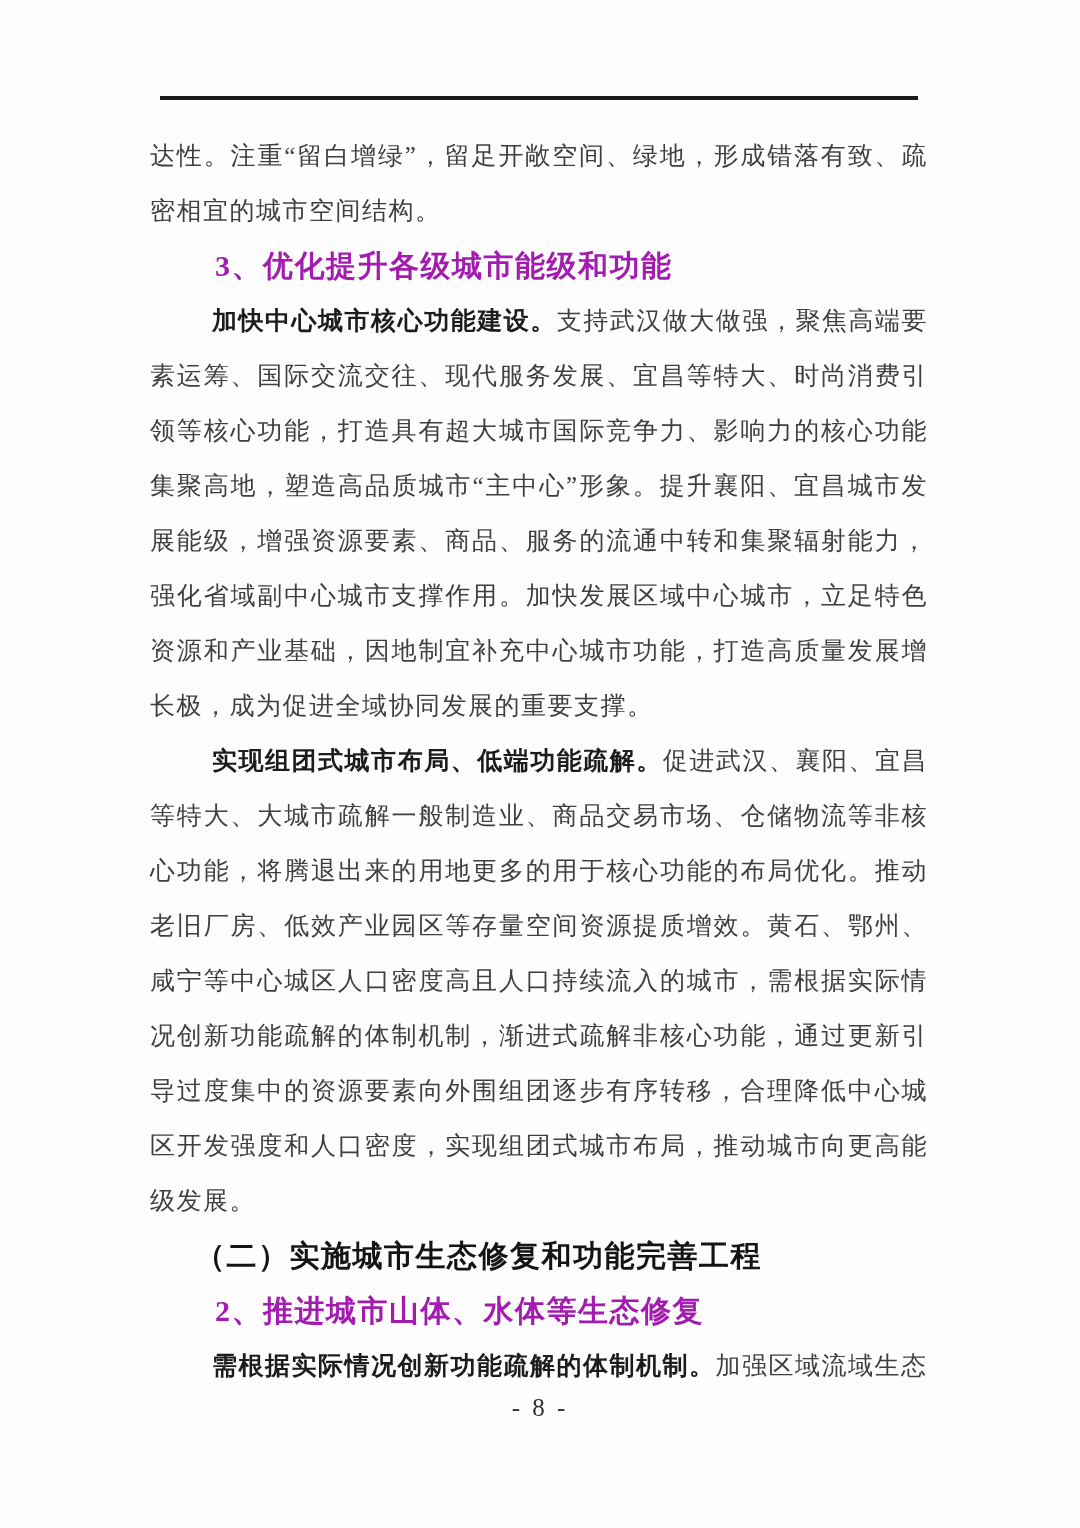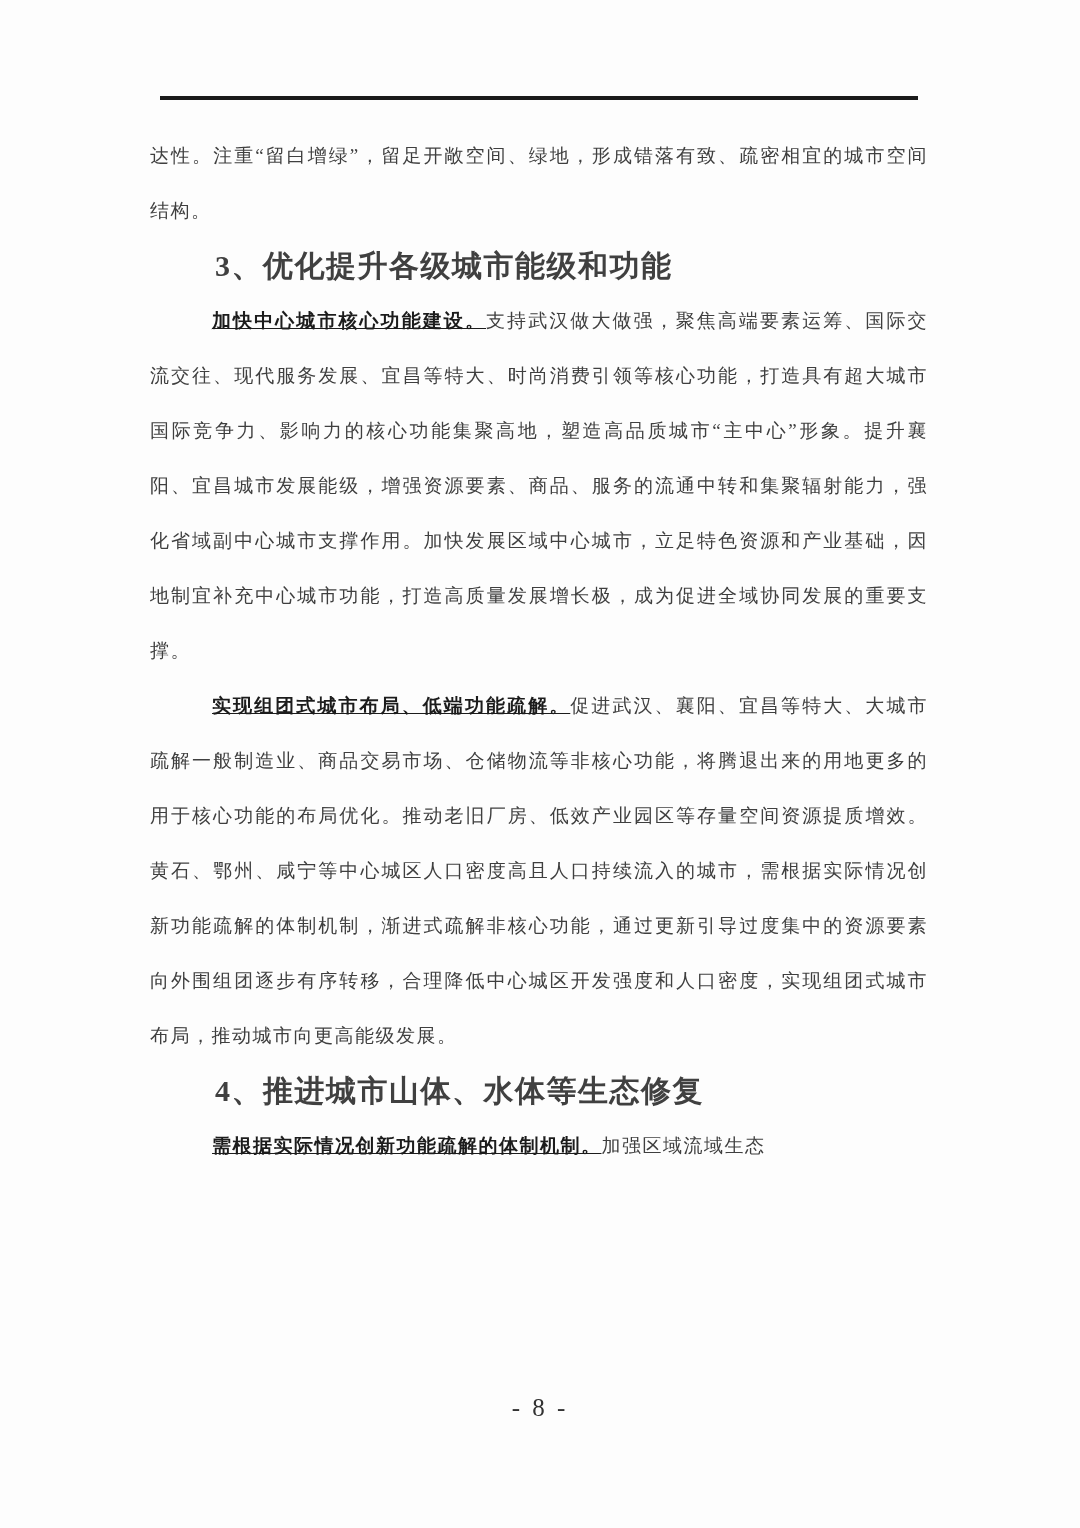--- a/index.html
+++ b/index.html
@@ -27,49 +27,48 @@
   .content {
     position: absolute;
     left: 150px;
     top: 128px;
     width: 778px;
     color: #3f3f3f;
   }
   .content p, .content h2, .content h3 {
     margin: 0;
     padding: 0;
-    font-size: 19px;
+    font-size: 25px;
     line-height: 55px;
     letter-spacing: 1.5px;
     text-align: justify;
     text-justify: inter-character;
     font-weight: normal;
   }
   .body-p {
     text-indent: 62px;
   }
   .body-p.no-indent {
     text-indent: 0;
   }
   .lead-bold {
     font-weight: bold;
     color: #1c1c1c;
-    text-decoration: underline;
   }
   .content h2 {
     font-size: 30px;
     font-weight: bold;
     color: #141414;
     text-indent: 45px;
     text-align: left;
   }
   .content h3 {
     font-size: 30px;
     font-weight: bold;
-    color: #404040;
+    color: #a21caf;
     text-indent: 65px;
     text-align: left;
   }
   .page-footer {
     position: absolute;
     left: 0;
     top: 1394px;
     width: 100%;
     text-align: center;
     font-size: 25px;
@@ -88,22 +87,23 @@
   <div class="content">
 
     <p class="body-p no-indent"><span>达性。注重“留白增绿”，留足开敞空间、绿地，形成错落有致、疏密相宜的城市空间结构。</span></p>
 
     <h3>3、优化提升各级城市能级和功能</h3>
 
     <p class="body-p"><span class="lead-bold">加快中心城市核心功能建设。</span><span>支持武汉做大做强，聚焦高端要素运筹、国际交流交往、现代服务发展、宜昌等特大、时尚消费引领等核心功能，打造具有超大城市国际竞争力、影响力的核心功能集聚高地，塑造高品质城市“主中心”形象。提升襄阳、宜昌城市发展能级，增强资源要素、商品、服务的流通中转和集聚辐射能力，强化省域副中心城市支撑作用。加快发展区域中心城市，立足特色资源和产业基础，因地制宜补充中心城市功能，打造高质量发展增长极，成为促进全域协同发展的重要支撑。</span></p>
 
     <p class="body-p"><span class="lead-bold">实现组团式城市布局、低端功能疏解。</span><span>促进武汉、襄阳、宜昌等特大、大城市疏解一般制造业、商品交易市场、仓储物流等非核心功能，将腾退出来的用地更多的用于核心功能的布局优化。推动老旧厂房、低效产业园区等存量空间资源提质增效。黄石、鄂州、咸宁等中心城区人口密度高且人口持续流入的城市，需根据实际情况创新功能疏解的体制机制，渐进式疏解非核心功能，通过更新引导过度集中的资源要素向外围组团逐步有序转移，合理降低中心城区开发强度和人口密度，实现组团式城市布局，推动城市向更高能级发展。</span></p>
 
+    <h2>（二）实施城市生态修复和功能完善工程</h2>
 
-    <h3>4、推进城市山体、水体等生态修复</h3>
+    <h3>2、推进城市山体、水体等生态修复</h3>
 
     <p class="body-p"><span class="lead-bold">需根据实际情况创新功能疏解的体制机制。</span><span>加强区域流域生态</span></p>
 
   </div>
 
   <div class="page-footer">- 8 -</div>
 
 </div>
 
 </body></html>

